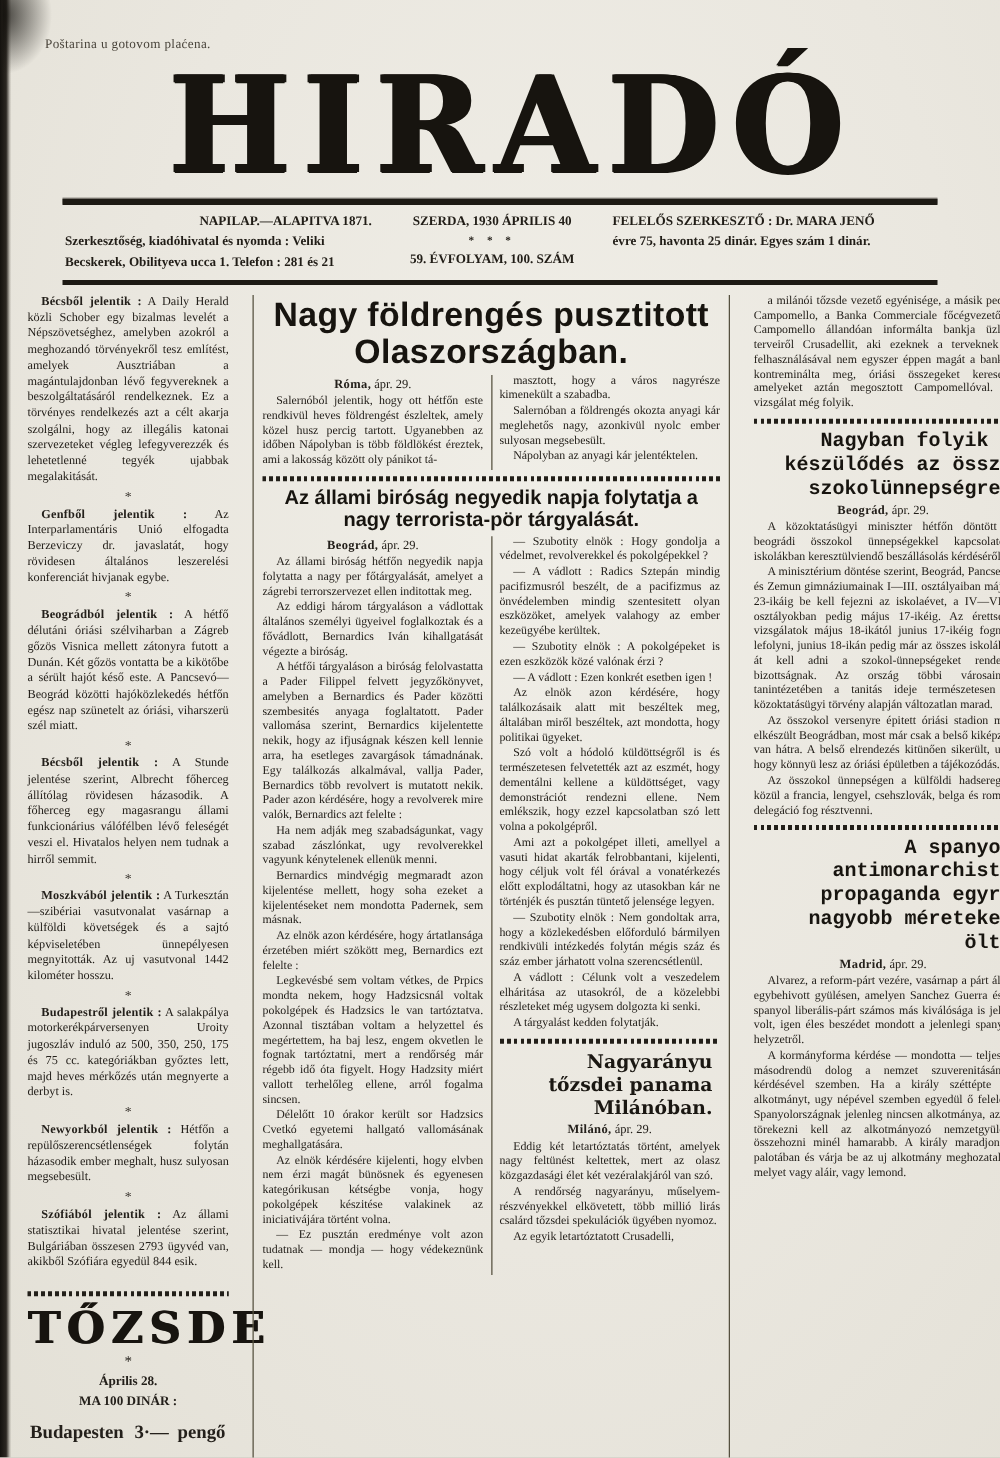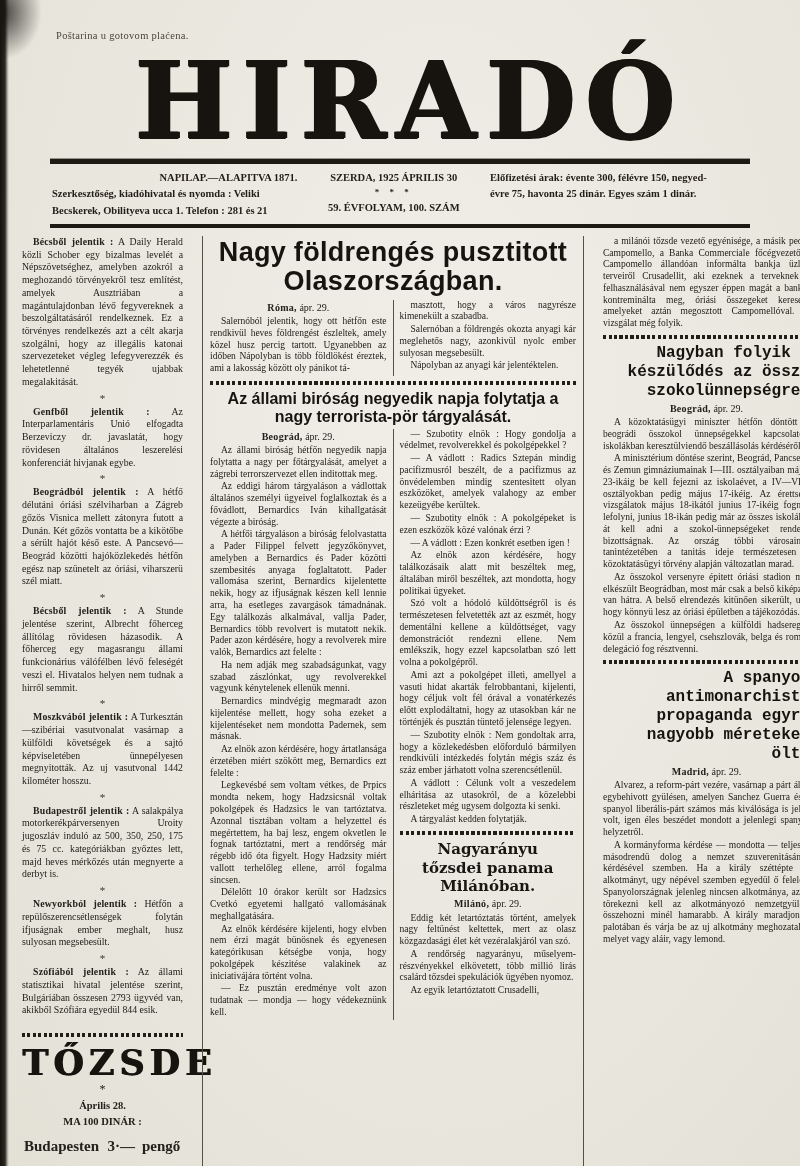--- a/index.html
+++ b/index.html
@@ -17,21 +17,21 @@
   .scan-edge{
     position:absolute;left:0;top:0;width:9px;height:100%;
     background:linear-gradient(90deg,#14120e 0%,#2c2822 55%,rgba(60,55,45,.25) 85%,transparent 100%);
   }
   .scan-smudge{
     position:absolute;left:2px;top:0;width:40px;height:60px;
     background:radial-gradient(ellipse at 0% 20%, rgba(20,18,14,.8), transparent 70%);
   }
   
   .postage{
-    position:absolute;left:56px;top:30px;
+    position:absolute;left:36px;top:30px;
     font-size:10.5px;color:#4a453c;letter-spacing:.3px;text-align:center;
   }
   .masthead{
     margin:48px 40px 0 60px;
     text-align:center;
     font-family:"DejaVu Serif", serif;
     font-weight:bold;
     font-size:103px;
     line-height:1.02;
     letter-spacing:10px;
@@ -96,21 +96,21 @@
     margin:2px 0 4px 0;text-align:center;
     font-family:"Liberation Sans", sans-serif;font-weight:bold;
     font-size:27px;line-height:1.07;letter-spacing:.3px;color:#17140f;
   }
   .headline-lg{
     margin:3px 0 3px 0;text-align:center;
     font-family:"Liberation Sans", sans-serif;font-weight:bold;
     font-size:16px;line-height:1.12;color:#17140f;
   }
   .headline-md{
-    margin:4px 6px 2px 6px;text-align:center;
+    margin:4px 6px 2px 6px;text-align:right;
     font-family:"DejaVu Serif", serif;font-weight:bold;
     font-size:15px;line-height:1.25;color:#1a1712;
   }
   .headline-sm{
     margin:4px 0 2px 0;text-align:right;
     font-family:Liberation Mono, monospace;font-weight:bold;
     font-size:16px;line-height:1.18;color:#17140f;
   }
   
   .two-col{display:flex;}
@@ -133,26 +133,26 @@
     <div class="info-left">
       <div class="info-line1">
         <span>NAPILAP.</span>
         <span>—</span>
         <span>ALAPITVA 1871.</span>
       </div>
       <div>Szerkesztőség, kiadóhivatal és nyomda : Veliki</div>
       <div>Becskerek, Obilityeva ucca 1. Telefon : 281 és 21</div>
     </div>
     <div class="info-center">
-      <div>SZERDA, 1925 ÁPRILIS 30</div>
+      <div>SZERDA, 1930 ÁPRILIS 40</div>
       <div class="stars">* * *</div>
       <div>59. ÉVFOLYAM, 100. SZÁM</div>
     </div>
     <div class="info-right">
-      <div>Előfizetési árak: évente 300, félévre 150, negyed-</div>
+      <div>FELELŐS SZERKESZTŐ :  Dr. MARA JENŐ</div>
       <div>évre 75, havonta 25 dinár. Egyes szám 1 dinár.</div>
     </div>
   </div>
   <div class="rule r2"></div>
 
   <div class="body-grid">
 
     <div class="col col1">
       <div class="briefs">
 
@@ -180,21 +180,21 @@
             <p class="para"><b class="lead">Moszkvából jelentik :</b> <span>A Turkesztán—szibériai vasutvonalat vasárnap a külföldi követségek és a sajtó képviseletében ünnepélyesen megnyitották. Az uj vasutvonal 1442 kilométer hosszu.</span></p>
             <div class="brief-sep">*</div>
           </div>
 
           <div class="brief">
             <p class="para"><b class="lead">Budapestről jelentik :</b> <span>A salakpálya motorkerékpárversenyen Uroity jugoszláv induló az 500, 350, 250, 175 és 75 cc. kategóriákban győztes lett, majd heves mérkőzés után megnyerte a derbyt is.</span></p>
             <div class="brief-sep">*</div>
           </div>
 
           <div class="brief">
-            <p class="para"><b class="lead">Newyorkból jelentik :</b> <span>Hétfőn a repülőszerencsétlenségek folytán ifjuságnak ember meghalt, husz sulyosan megsebesült.</span></p>
+            <p class="para"><b class="lead">Newyorkból jelentik :</b> <span>Hétfőn a repülőszerencsétlenségek folytán házasodik ember meghalt, husz sulyosan megsebesült.</span></p>
             <div class="brief-sep">*</div>
           </div>
 
           <div class="brief">
             <p class="para"><b class="lead">Szófiából jelentik :</b> <span>Az állami statisztikai hivatal jelentése szerint, Bulgáriában összesen 2793 ügyvéd van, akikből Szófiára egyedül 844 esik.</span></p>
             <div class="brief-sep">*</div>
           </div>
         </div>
 
       <div class="dotted-sep"></div>

